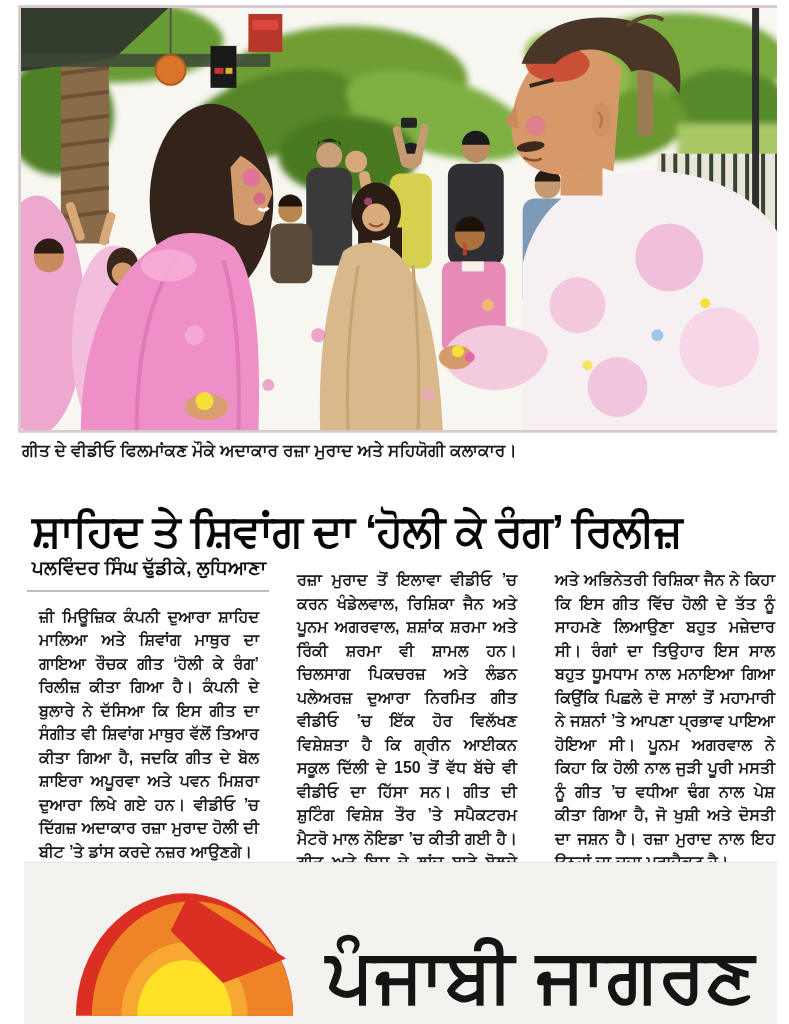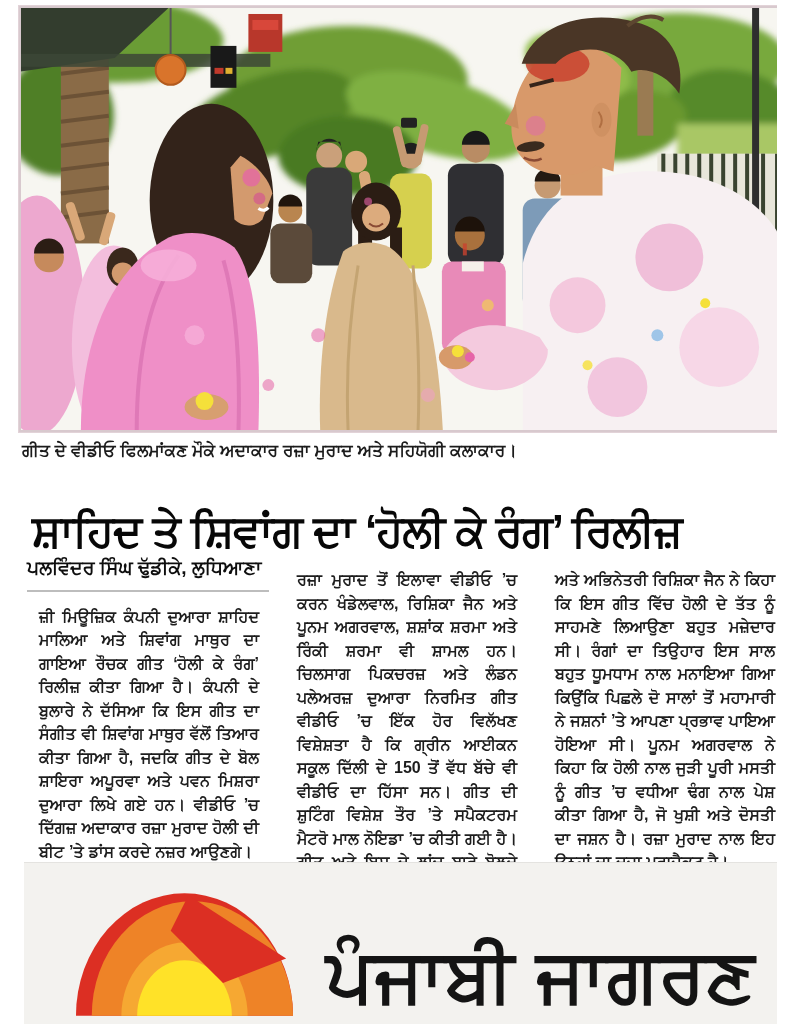--- a/index.html
+++ b/index.html
@@ -25,21 +25,21 @@
     font-size:44px;font-weight:800;color:#070707;
     letter-spacing:-1px;line-height:1.35;white-space:nowrap;
   }
   
   .article{
     position:absolute;left:15px;top:556px;width:762px;
     display:flex;gap:14px;align-items:flex-start;
   }
   .col{width:244px;flex:0 0 244px;}
   .byline{
-    font-size:19px;font-weight:700;color:#0e0e0e;margin:0;line-height:1.3;
+    font-size:19px;font-weight:700;color:#0e0e0e;margin:0;line-height:1.3;text-align:center;
   }
   .byline-rule{
     border:0;border-top:2px solid #bdbdbd;margin:9px 0 13px 0;width:99%;
   }
   .body-text{
     margin:12px;font-size:16px;line-height:23.5px;font-weight:600;
     color:#1d1d1d;text-align:justify;
     text-justify:inter-word;word-spacing:0.5px;
   }
   

